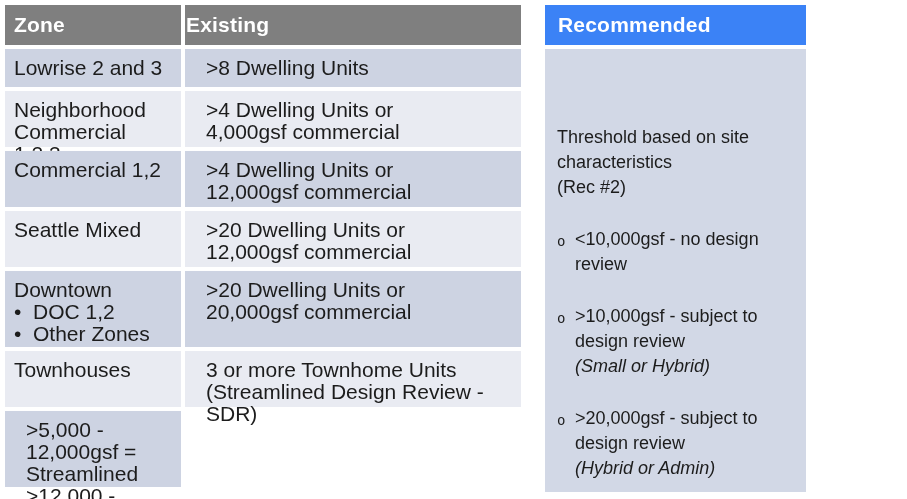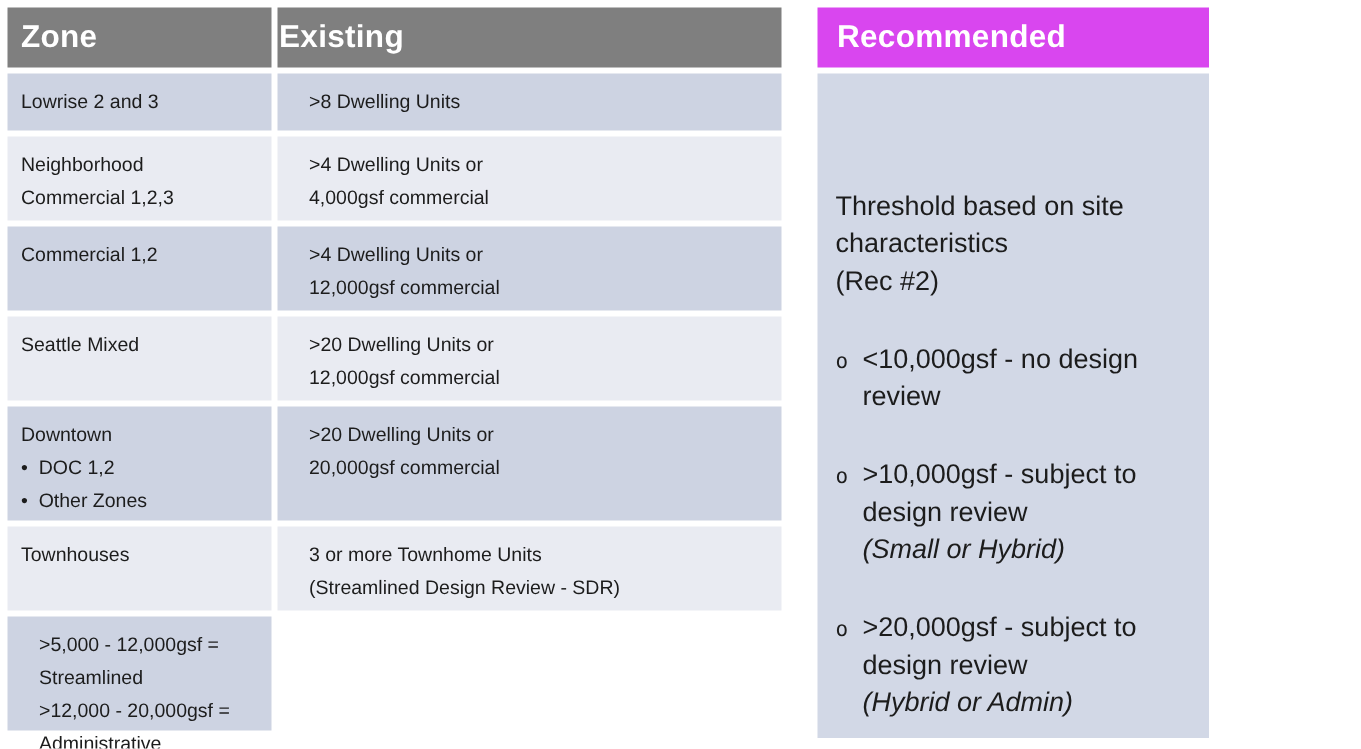--- a/index.html
+++ b/index.html
@@ -32,38 +32,38 @@
     color:#ffffff;
     font-weight:bold;
     font-size:21px;
     display:flex;
     align-items:center;
     padding-left:9px;
     letter-spacing:0.2px;
   }
   .th.existing { padding-left:1px; }
   .cell {
-    font-size:13px;
+    font-size:21px;
     line-height:22px;
     padding:8px 8px 0 9px;
     white-space:pre-wrap;
   }
   .cell.existing { padding-left:21px; }
   .dark  { background:#cdd3e2; }
   .light { background:#e9ebf2; }
 
   
   .rec-col {
     width:368px;
     display:flex;
     flex-direction:column;
     gap:4px;
   }
   .rec-header {
-    background:#d946ef;
+    background:#3b82f6;
     color:#ffffff;
     font-weight:bold;
     font-size:21px;
     height:40px;
     display:flex;
     align-items:center;
     padding-left:13px;
     letter-spacing:0.2px;
   }
   .rec-body {

